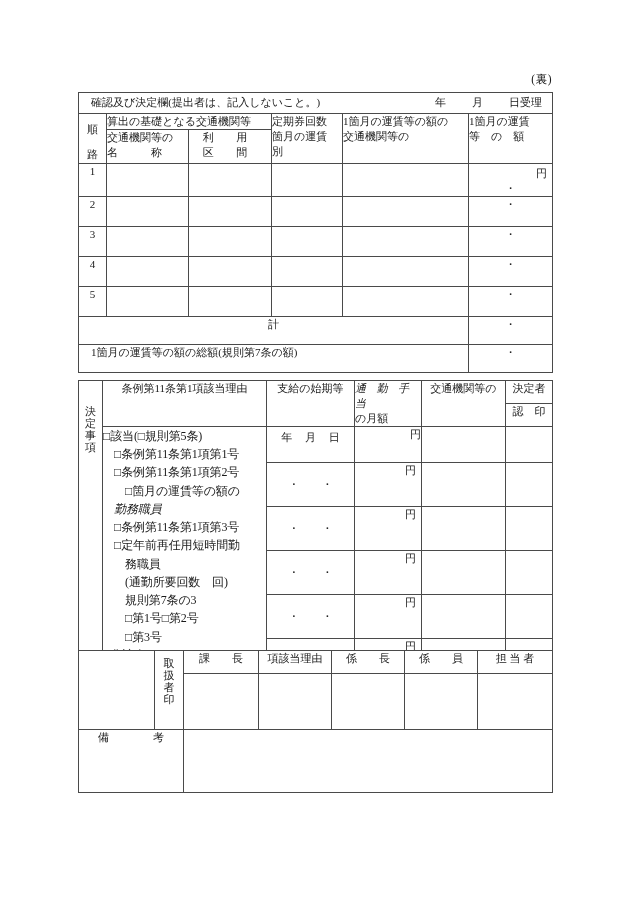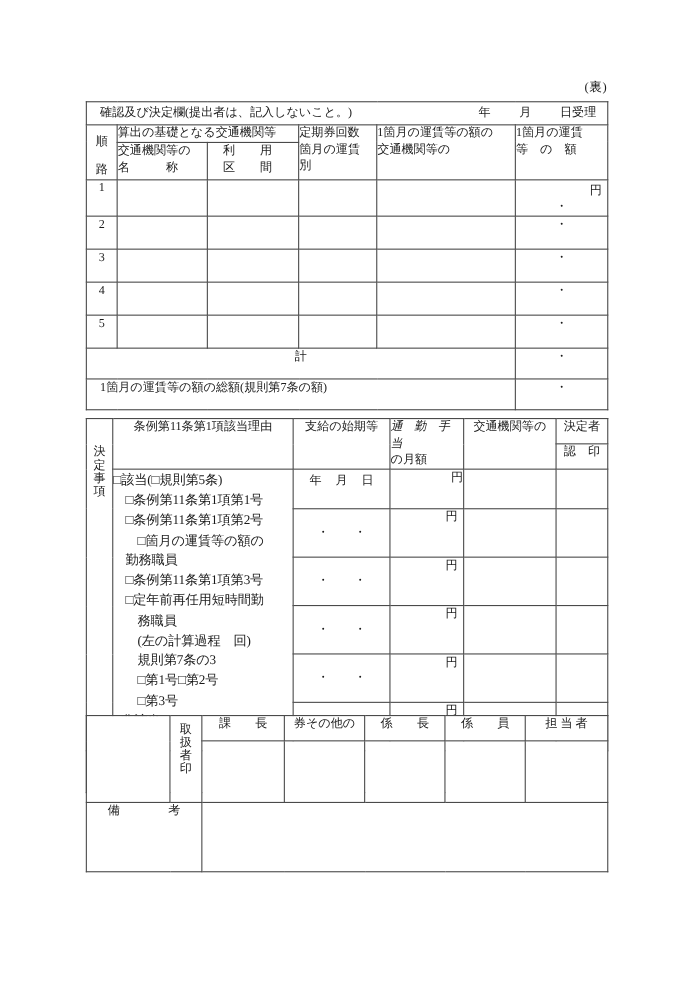--- a/index.html
+++ b/index.html
@@ -85,21 +85,21 @@
 
   .reason-box {
     padding: 4px 2px 4px 6px;
     font-size: 12px;
     line-height: 1.52;
     letter-spacing: -0.01em;
   }
   .reason-box div { white-space: nowrap; }
   .i1 { padding-left: 11px; }
   .i2 { padding-left: 22px; }
-  .i3 { padding-left: 11px; }
+  .i3 { padding-left: 11px; font-style: italic; }
 
   .ymd-head {
     display: flex;
     justify-content: space-around;
     padding: 3px 8px 0 8px;
   }
   .dot-row {
     display: flex;
     justify-content: space-around;
     align-items: center;
@@ -283,21 +283,21 @@
     <tr>
       <td rowspan="6" class="reason-box">
         <div>□該当(□規則第5条)</div>
         <div class="i1">□条例第11条第1項第1号</div>
         <div class="i1">□条例第11条第1項第2号</div>
         <div class="i2">□箇月の運賃等の額の</div>
         <div class="i3">勤務職員</div>
         <div class="i1">□条例第11条第1項第3号</div>
         <div class="i1">□定年前再任用短時間勤</div>
         <div class="i2">務職員</div>
-        <div class="i2">(左の計算過程　回)</div>
+        <div class="i2">(通勤所要回数　回)</div>
         <div class="i2">規則第7条の3</div>
         <div class="i2">□第1号□第2号</div>
         <div class="i2">□第3号</div>
         <div>□非該当</div>
         <div class="i1">理由</div>
       </td>
       <td style="height:30px">
         <div class="ymd-head">
           <span>年</span>
           <span>月</span>
@@ -406,21 +406,21 @@
       <td rowspan="2"></td>
       <td rowspan="2" class="c">
         <div class="vtext" style="padding:6px 0">
           <span>取</span>
           <span>扱</span>
           <span>者</span>
           <span>印</span>
         </div>
       </td>
       <td class="c mid" style="height:22px">課　　長</td>
-      <td class="c mid">券その他の</td>
+      <td class="c mid">項該当理由</td>
       <td class="c mid">係　　長</td>
       <td class="c mid">係　　員</td>
       <td class="c mid">担 当 者</td>
     </tr>
     <tr>
       <td style="height:55px"></td>
       <td></td>
       <td></td>
       <td></td>
       <td></td>

